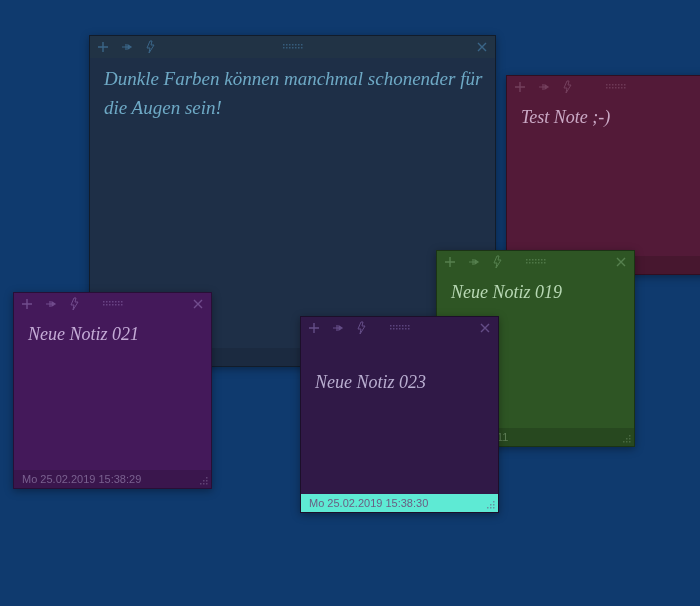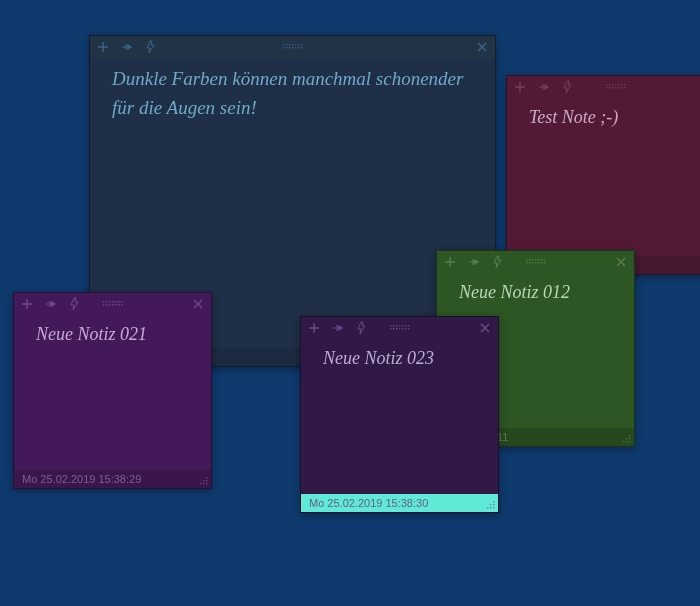--- a/index.html
+++ b/index.html
@@ -56,21 +56,21 @@
     margin-left: auto;
     width: 14px;
     height: 14px;
     display: inline-flex;
     align-items: center;
     justify-content: center;
     opacity: 0.85;
   }
   .note-body {
     flex: 1;
-    padding: 6px 10px 4px 22px;
+    padding: 6px 10px 4px 14px;
     font-size: 18px;
     line-height: 1.55;
     font-style: italic;
     overflow: hidden;
   }
   .note-status {
     height: 18px;
     font-family: "Segoe UI", Tahoma, sans-serif;
     font-size: 11px;
     font-style: normal;
@@ -230,21 +230,21 @@
           <rect x="15" y="3" width="1.5" height="1.5" fill="#5d8856"></rect>
           <rect x="18" y="3" width="1.5" height="1.5" fill="#5d8856"></rect>
         </svg>
       </span>
       <span class="tb-close">
         <svg width="14" height="14" viewBox="0 0 14 14">
           <path d="M3 3l8 8M11 3l-8 8" stroke="#5d8856" stroke-width="1.4" fill="none"></path>
         </svg>
       </span>
     </div>
-    <div class="note-body" style="color: rgb(184, 216, 180); font-size: 18px;">Neue Notiz 012</div>
+    <div class="note-body" style="color: rgb(184, 216, 180); font-size: 18px;">Neue Notiz 019</div>
     <div class="note-status" style="background: rgb(39, 72, 31); color: rgb(94, 126, 86);">
       <span>019 15:38:11</span>
       <span class="resize-grip">
         <svg width="10" height="10" viewBox="0 0 10 10">
           <rect x="7" y="1" width="1.5" height="1.5" fill="#5e7e56"></rect>
   <rect x="4" y="4" width="1.5" height="1.5" fill="#5e7e56"></rect>
           <rect x="7" y="4" width="1.5" height="1.5" fill="#5e7e56"></rect>
   <rect x="1" y="7" width="1.5" height="1.5" fill="#5e7e56"></rect>
           <rect x="4" y="7" width="1.5" height="1.5" fill="#5e7e56"></rect>
           <rect x="7" y="7" width="1.5" height="1.5" fill="#5e7e56"></rect>
@@ -303,21 +303,21 @@
           <rect x="7" y="1" width="1.5" height="1.5" fill="#7a6190"></rect>
   <rect x="4" y="4" width="1.5" height="1.5" fill="#7a6190"></rect>
           <rect x="7" y="4" width="1.5" height="1.5" fill="#7a6190"></rect>
   <rect x="1" y="7" width="1.5" height="1.5" fill="#7a6190"></rect>
           <rect x="4" y="7" width="1.5" height="1.5" fill="#7a6190"></rect>
           <rect x="7" y="7" width="1.5" height="1.5" fill="#7a6190"></rect>
         </svg>
       </span>
     </div>
   </div>
-<div class="note" style="left: 300px; top: 316px; width: 199px; height: 197px; background: rgb(48, 25, 71); z-index: 5;">
+<div class="note" style="left: 300px; top: 316px; width: 199px; height: 197px; background: rgb(48, 25, 71); z-index: 5; gap: 24px;">
     <div class="titlebar" style="background: rgb(48, 25, 71);">
       <div class="tb-left">
         <span class="tb-icon">
           <svg width="14" height="14" viewBox="0 0 14 14">
             <path d="M7 2v10M2 7h10" stroke="#6e5793" stroke-width="1.4" fill="none"></path>
           </svg>
         </span>
         <span class="tb-icon">
           <svg width="14" height="14" viewBox="0 0 14 14">
             <path d="M2 7h6M6 4v6M8 5l3 2-3 2z" stroke="#6e5793" stroke-width="1.2" fill="#6e5793"></path>

